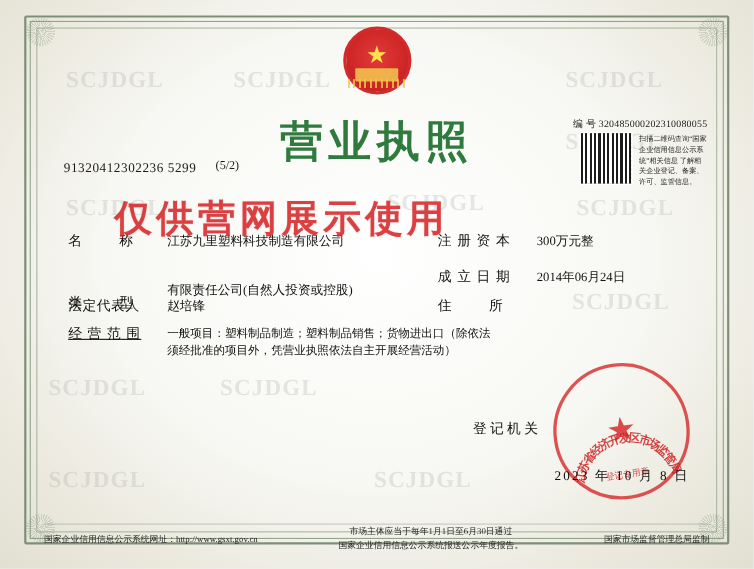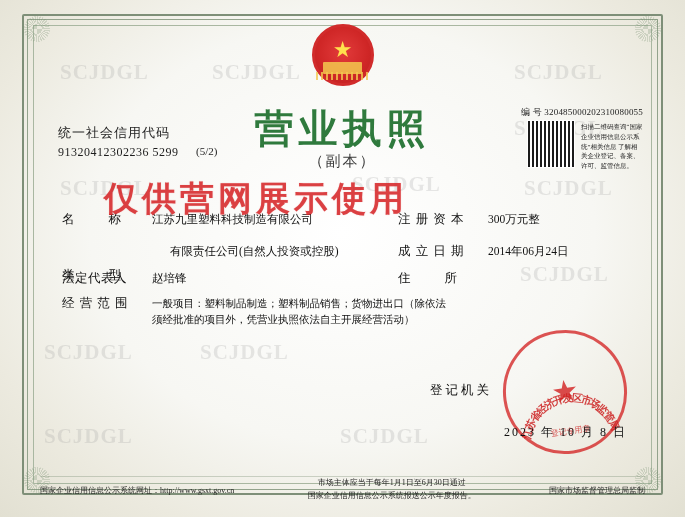--- a/index.html
+++ b/index.html
@@ -249,43 +249,41 @@
   </div>
 
   <div class="emblem">
     <div class="ring"></div>
     <div class="star">★</div>
     <div class="gate"></div>
     <div class="wheat"></div>
   </div>
 
   <div class="title">营业执照</div>
-  <div class="subtitle">（副本）</div>
-
-  <div class="code-label">统一社会信用代码</div>
+
   <div class="code-value">91320412302236 5299</div>
   <div class="code-page">(5/2)</div>
 
   <div class="serial">
     <span>编 号</span>
     <span>320485000202310080055</span>
   </div>
   <div class="qr"></div>
   <div class="qr-note">扫描二维码查询“国家企业信用信息公示系统”相关信息 了解相关企业登记、备案、许可、监管信息。</div>
 
   <div class="field-label" style="left:62px;top:211px;">名　　称</div>
   <div class="field-value" style="left:152px;top:212px;">江苏九里塑料科技制造有限公司</div>
 
   <div class="field-label" style="left:62px;top:243px;margin-top:24px;">类　　型</div>
-  <div class="field-value" style="left:152px;top:244px;margin-left:18px;">有限责任公司(自然人投资或控股)</div>
+  <div class="field-value" style="left:152px;top:256px;">有限责任公司(自然人投资或控股)</div>
 
   <div class="field-label" style="left:62px;top:270px;letter-spacing:0.5px;">法定代表人</div>
   <div class="field-value" style="left:152px;top:271px;">赵培锋</div>
 
-  <div class="field-label" style="left:62px;top:295px;letter-spacing:1px;">经 营 范 围</div>
+  <div class="field-label" style="left:62px;top:295px;letter-spacing:1px;text-decoration:underline;">经 营 范 围</div>
   <div class="field-value multi" style="left:152px;top:296px;">一般项目：塑料制品制造；塑料制品销售；货物进出口（除依法须经批准的项目外，凭营业执照依法自主开展经营活动）</div>
 
   <div class="field-label" style="left:398px;top:211px;letter-spacing:1px;">注 册 资 本</div>
   <div class="field-value" style="left:488px;top:212px;">300万元整</div>
 
   <div class="field-label" style="left:398px;top:243px;letter-spacing:1px;">成 立 日 期</div>
   <div class="field-value" style="left:488px;top:244px;text-align:right;">2014年06月24日</div>
 
   <div class="field-label" style="left:398px;top:270px;">住　　所</div>
 

